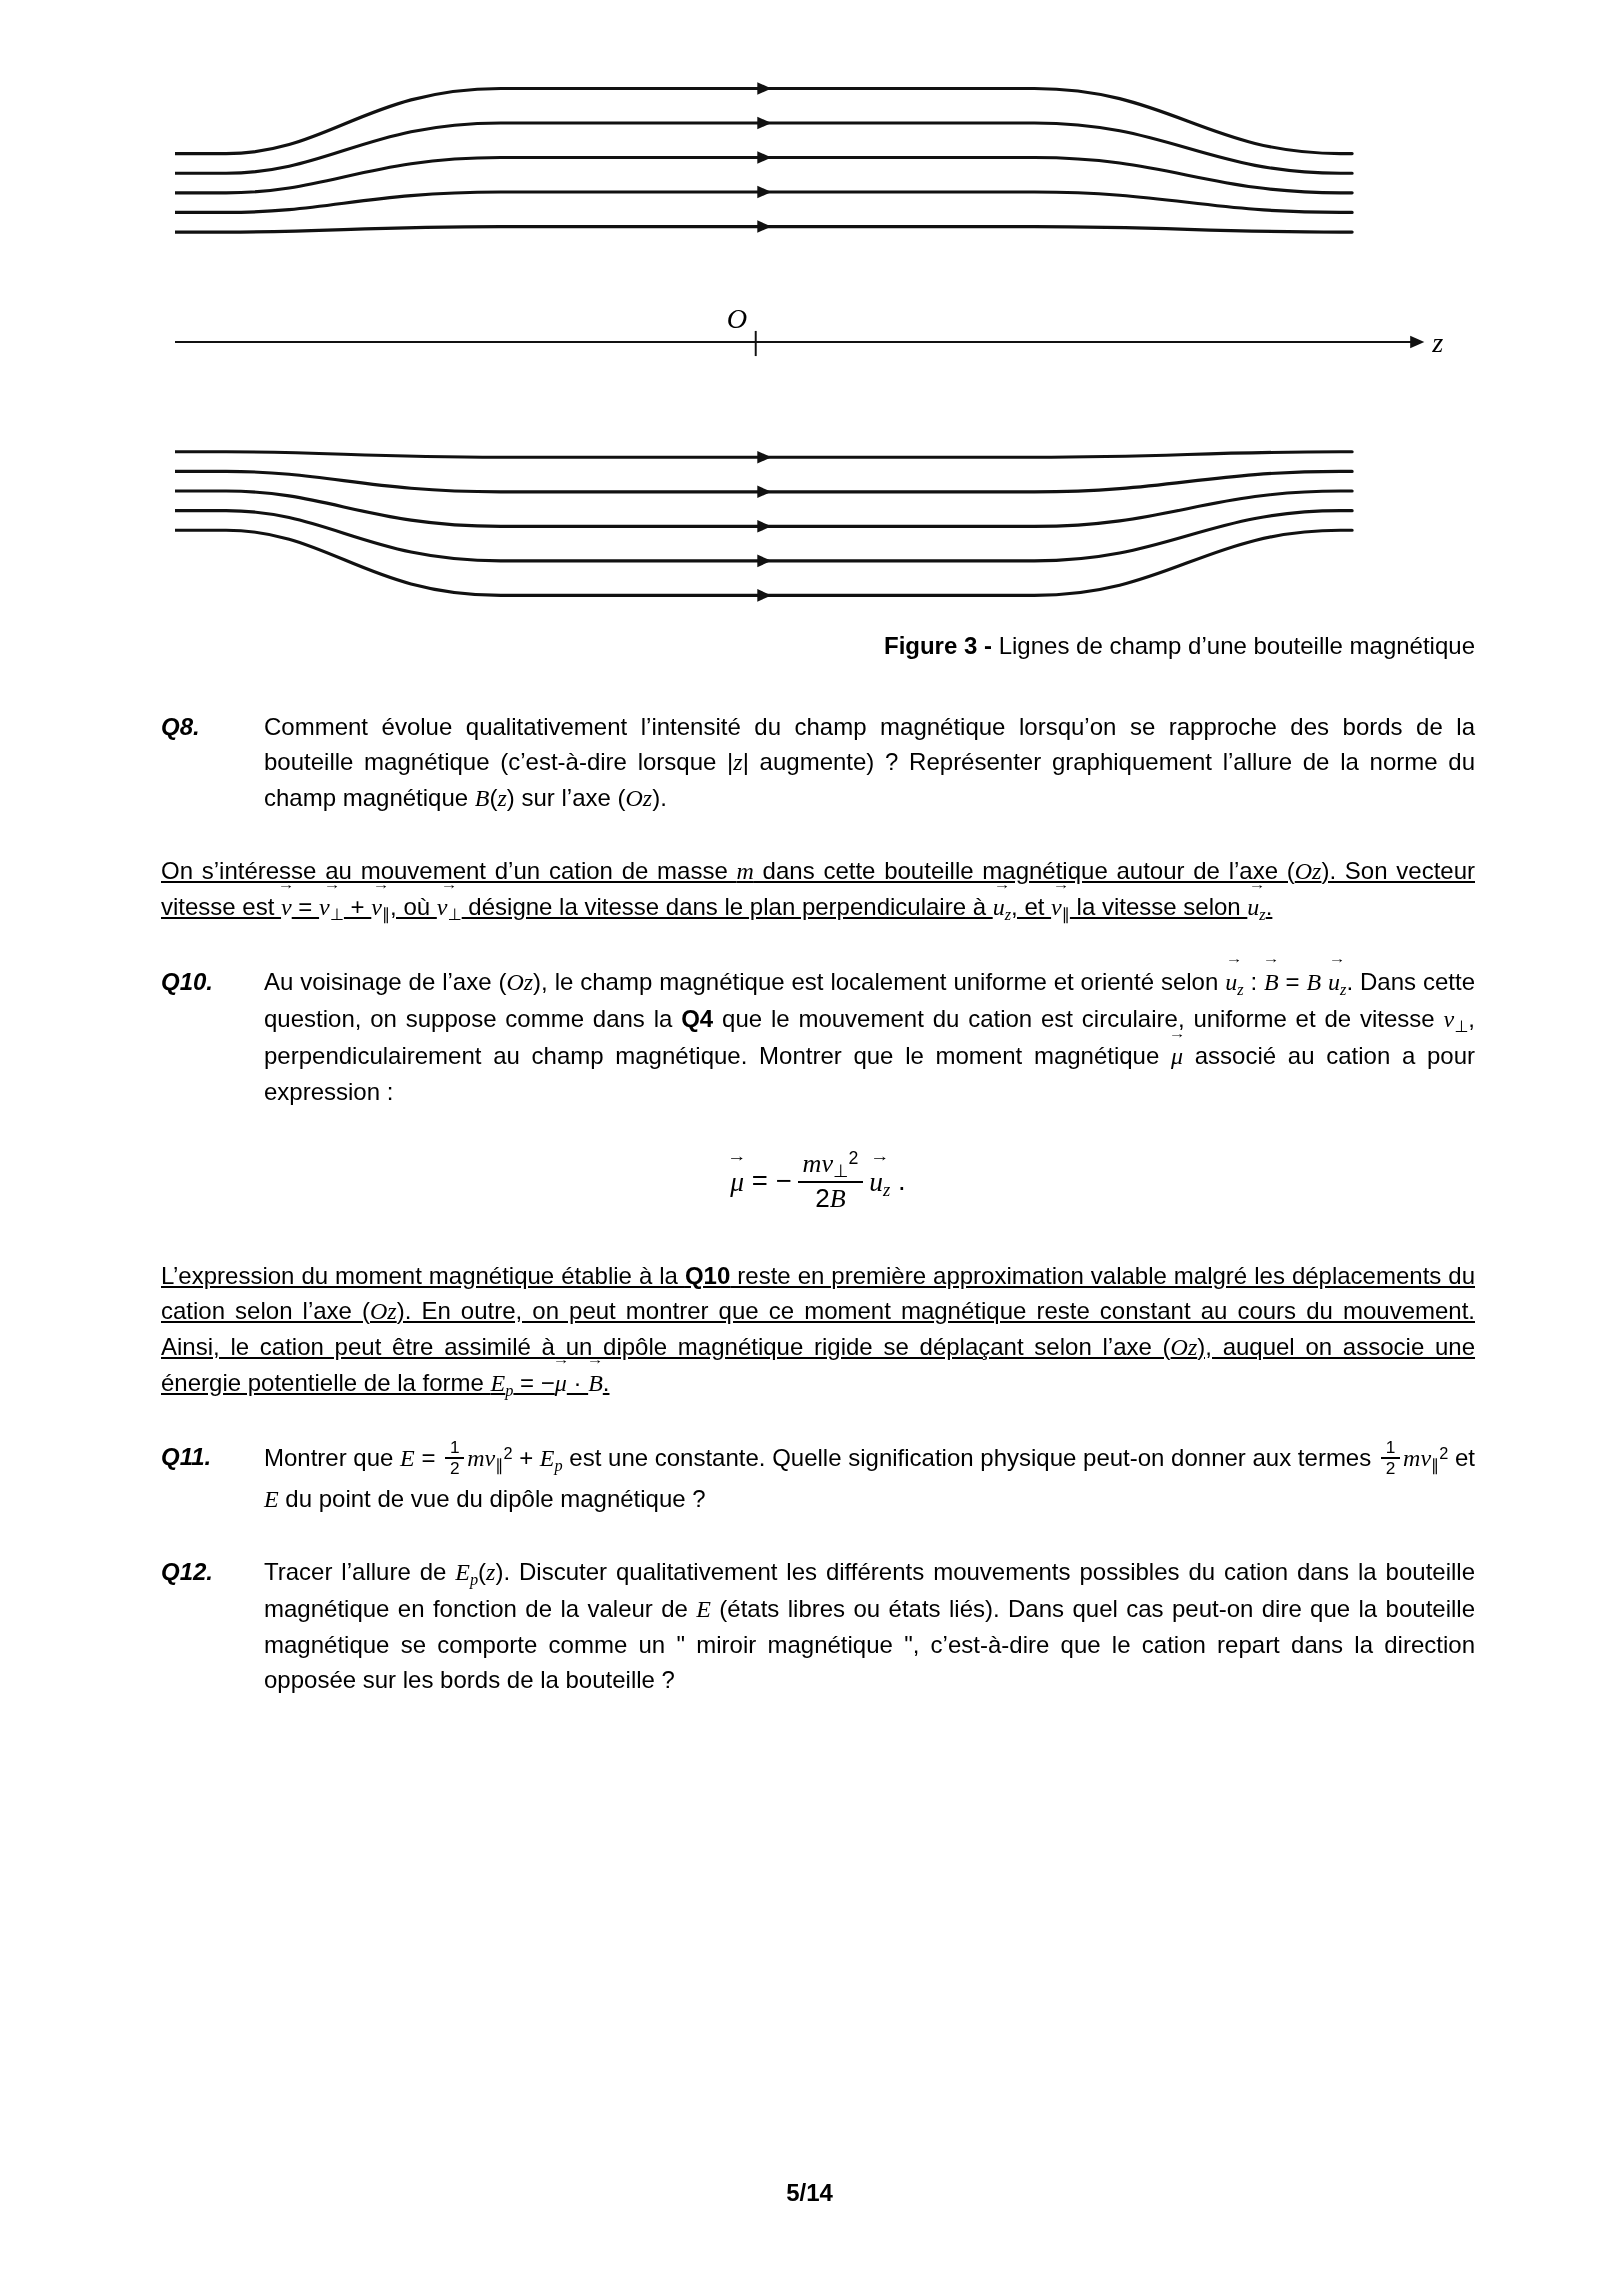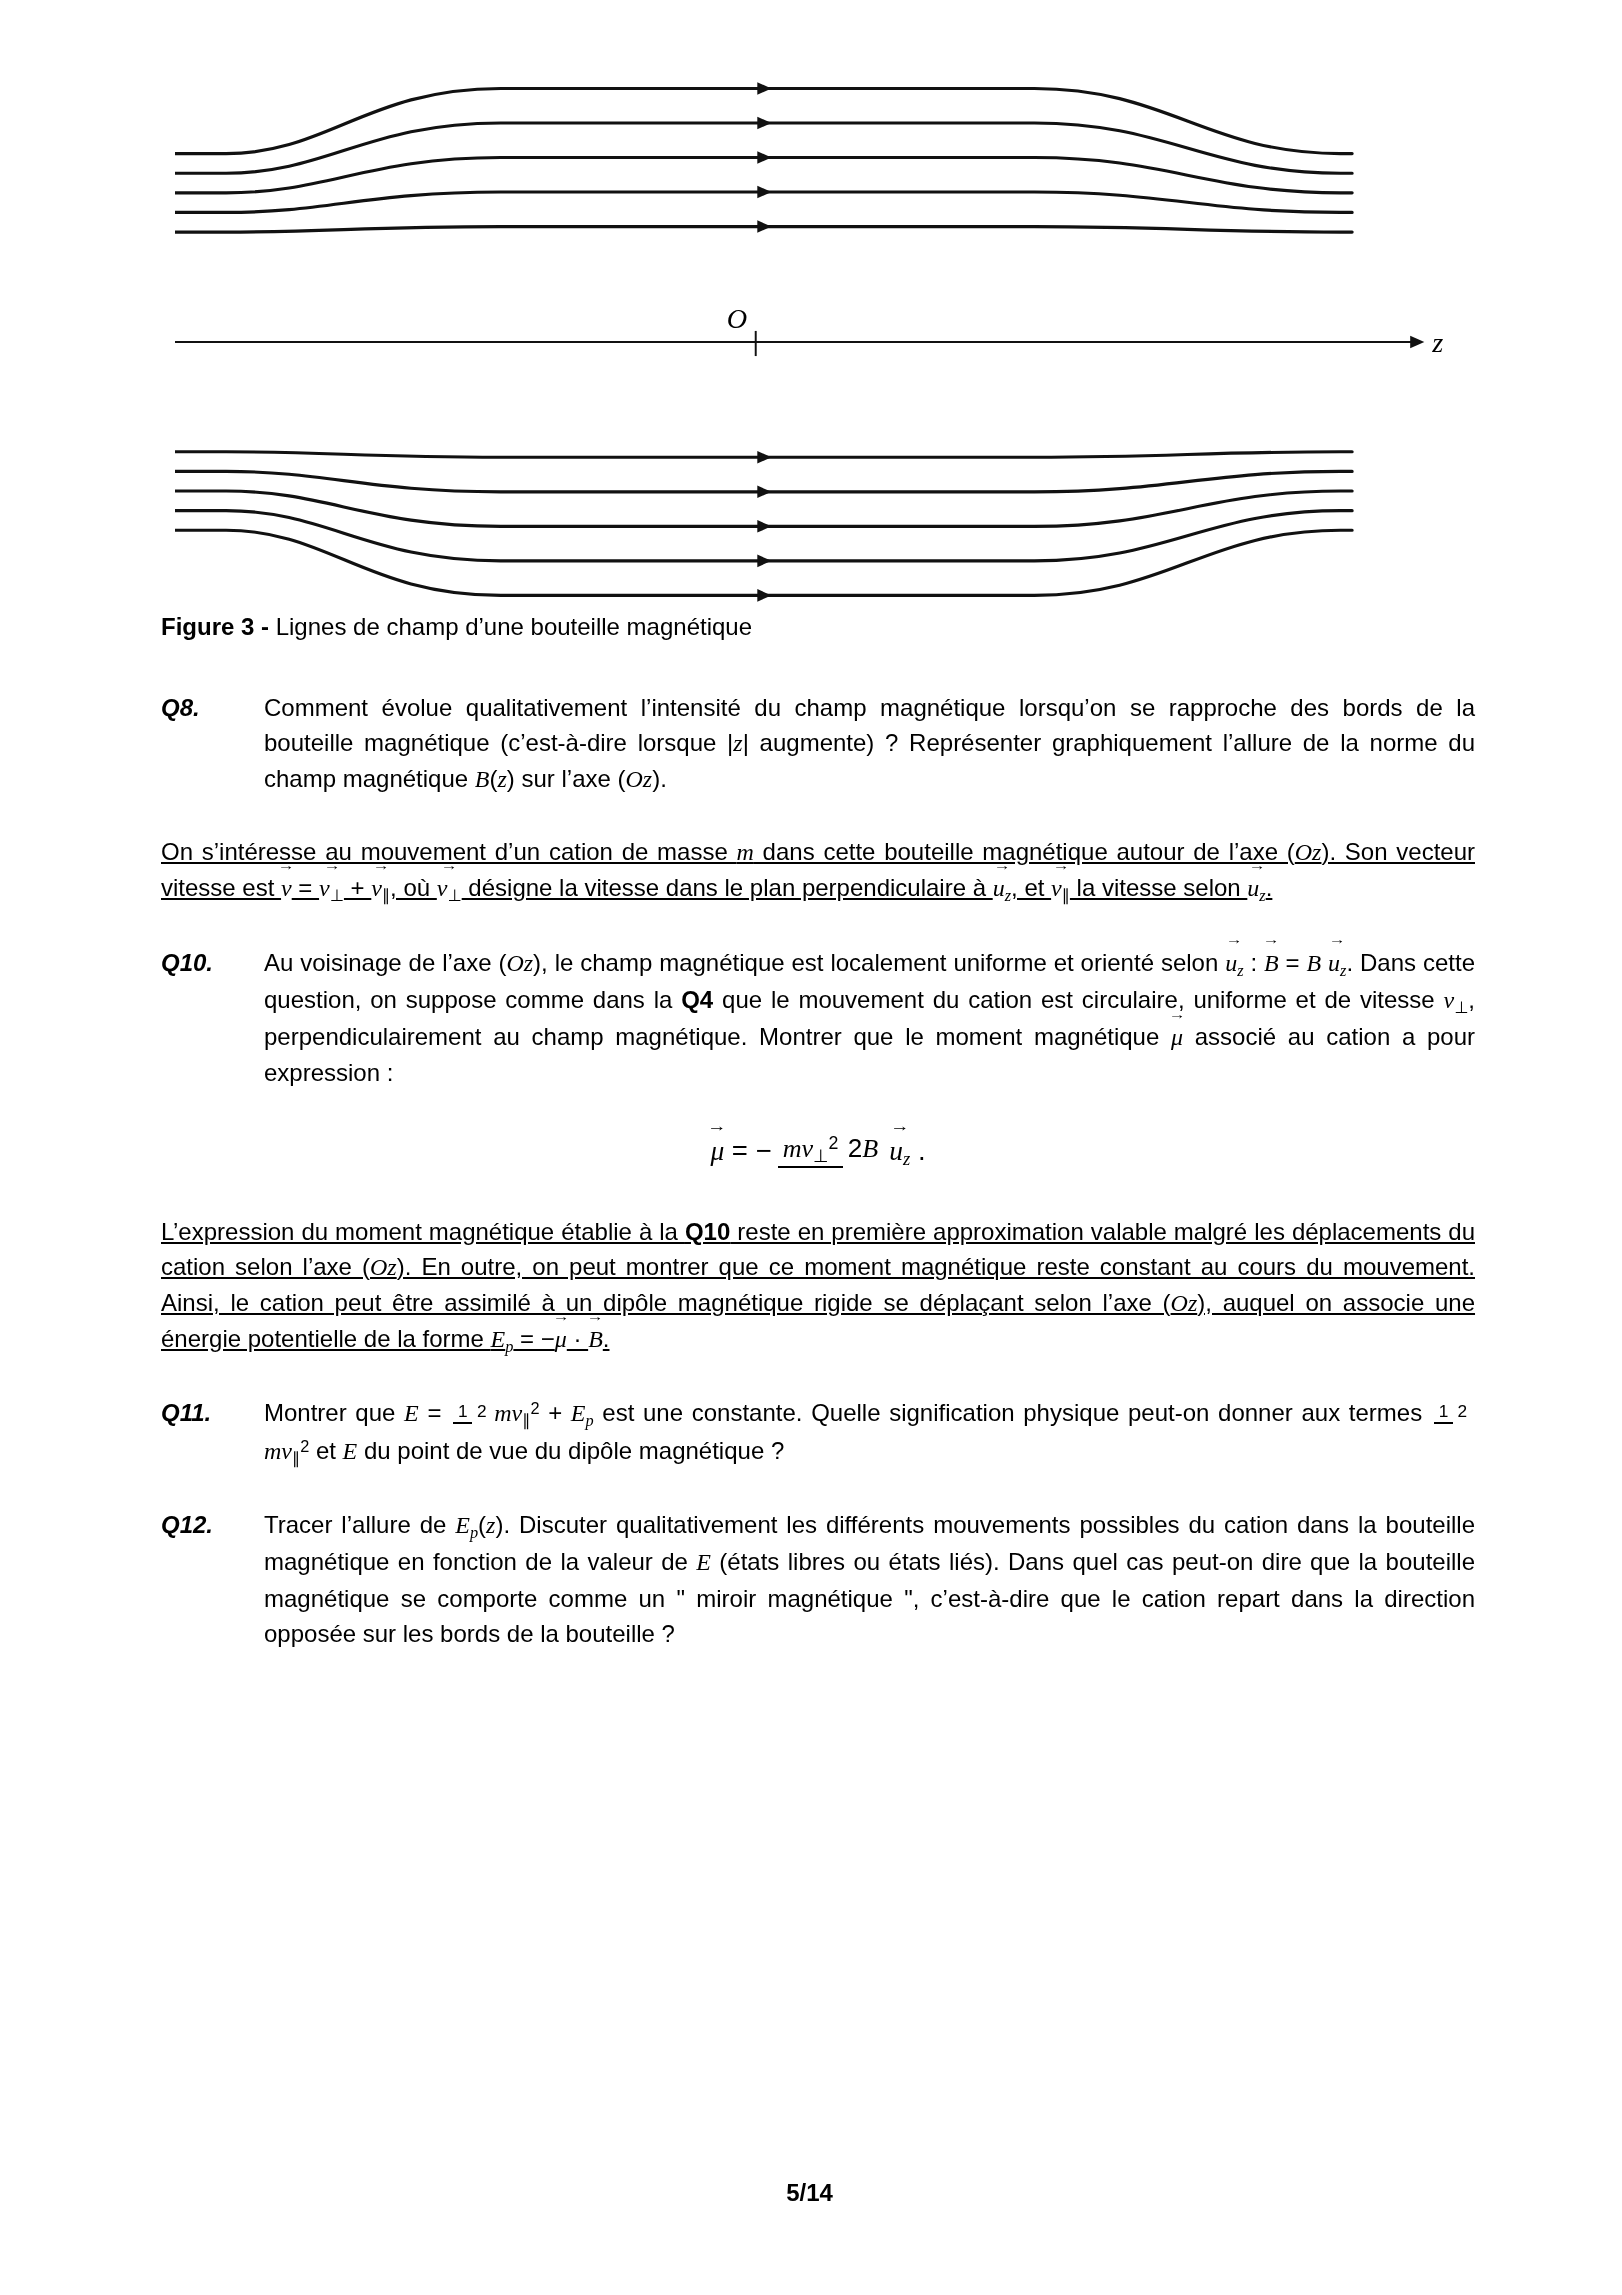--- a/index.html
+++ b/index.html
@@ -5,42 +5,42 @@
   html,body{margin:0;padding:0;background:#ffffff;}
   .page{
     width:1623px;height:2295px;position:relative;box-sizing:border-box;
     background:#ffffff;color:#000;
     font-family:"Liberation Sans","DejaVu Sans",sans-serif;
     font-size:24px;line-height:1.46;
     padding:67px 148px 0 161px;overflow:hidden;
   }
   figure{margin:0;padding:0;}
   .fig-svg{display:block;margin:0 auto;}
-  figcaption{text-align:left;}
+  figcaption{text-align:right;margin-top:19px;}
   figcaption .cap-bold{font-weight:bold;}
   .content{margin-top:46px;}
   .block{margin-top:37px;}
   .q{display:flex;}
   .q-label{flex:0 0 75px;font-weight:bold;font-style:italic;}
   .q-body{flex:1;text-align:justify;margin-left:28px;}
   .para{text-align:justify;margin:37px 0 0 0;text-decoration:underline;}
   .formula{text-align:center;font-size:27.5px;margin:41px 0;}
   .i{font-family:"Liberation Serif","DejaVu Serif",serif;font-style:italic;}
   .b{font-weight:bold;}
   .sub{font-size:0.68em;vertical-align:-0.28em;}
   .sup{font-size:0.68em;vertical-align:0.45em;}
   .sub.i,.sup.i{font-family:"Liberation Serif","DejaVu Serif",serif;font-style:italic;}
   .vec{display:inline-block;position:relative;white-space:nowrap;}
   .vec::after{
     content:"→";position:absolute;left:50%;top:-0.72em;
     transform:translateX(-50%) scale(0.9,0.72);
     font-size:0.78em;font-style:normal;font-weight:normal;line-height:1;
   }
   .frac{
-    display:inline-flex;flex-direction:row;vertical-align:middle;
+    display:inline-flex;flex-direction:column;vertical-align:middle;
     text-align:center;line-height:1.15;font-size:0.72em;
     margin:0 3.1px;position:relative;top:-0.1em;
   }
   .frac>.num{border-bottom:2px solid #000;padding:0 4.7px;}
   .frac>.den{padding:0 4.7px;}
   .formula .frac{font-size:0.95em;margin:0 6.3px;}
   .footer{
     position:absolute;left:0;right:4px;bottom:85px;
     text-align:center;font-weight:bold;
   }

